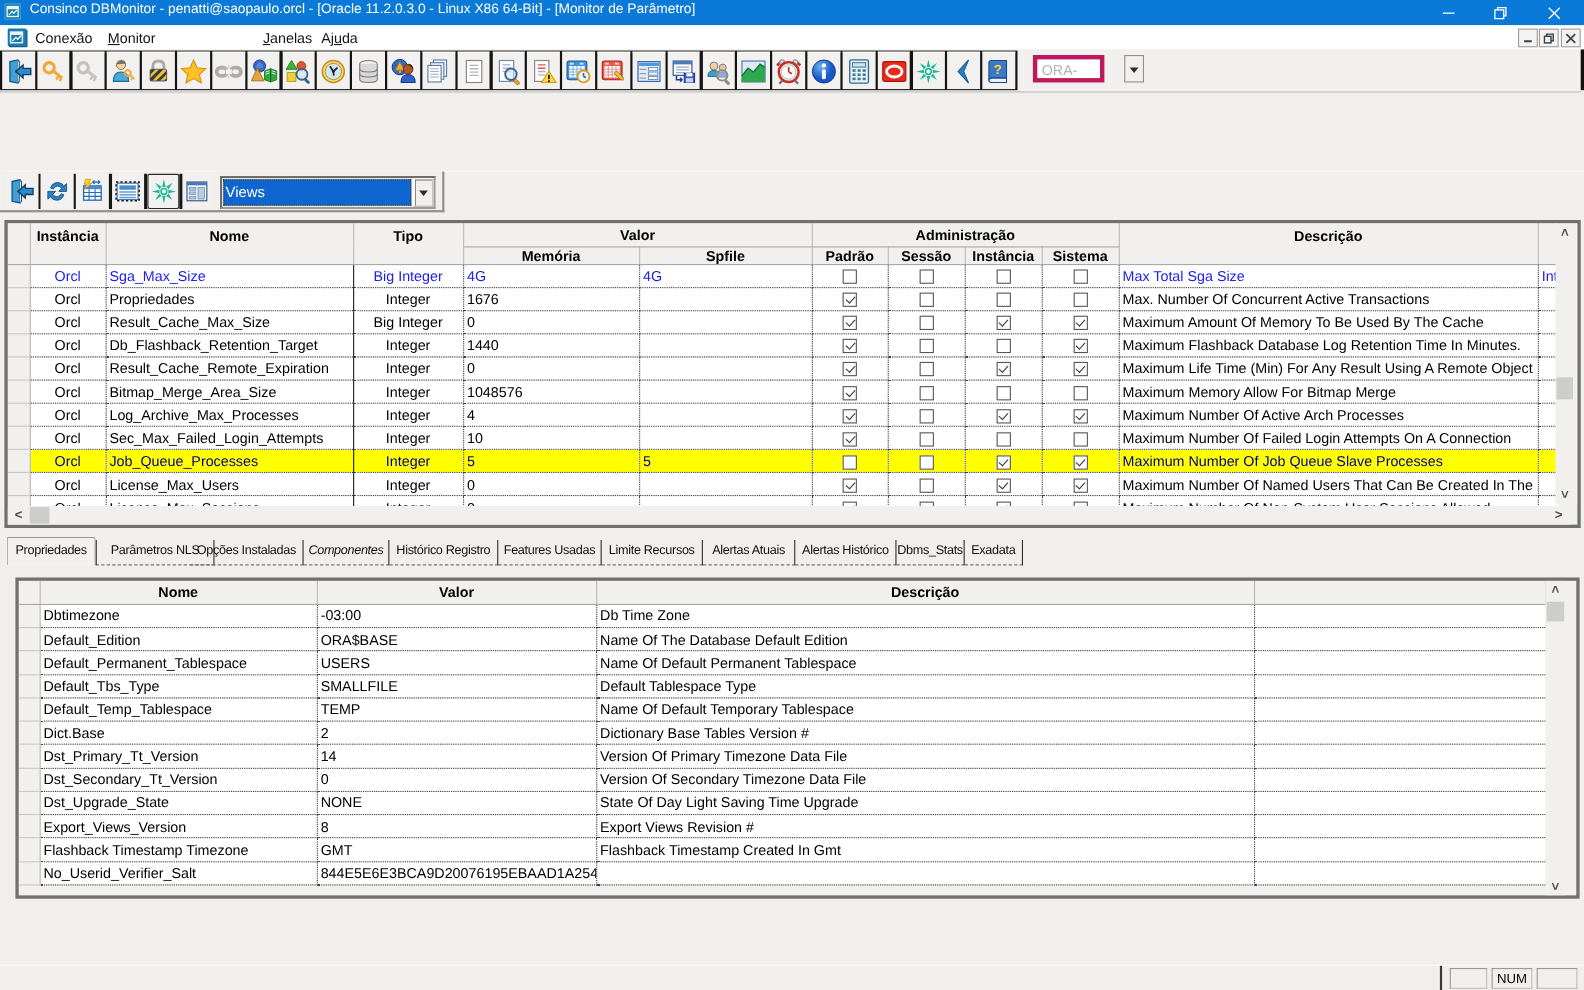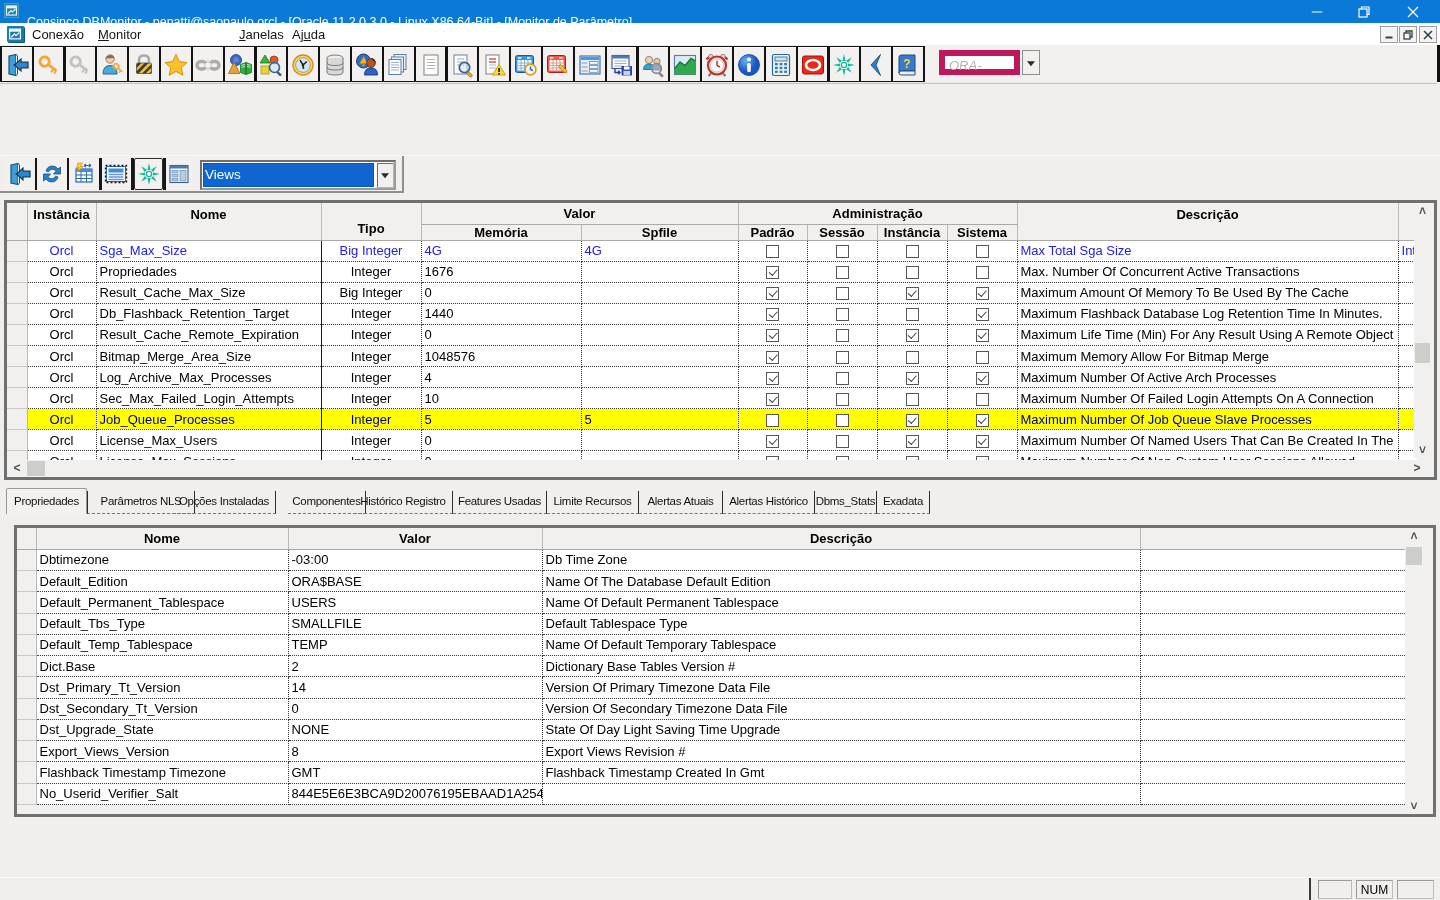--- a/index.html
+++ b/index.html
@@ -2,21 +2,21 @@
 <html><head>
 <meta charset="utf-8">
 <style>
 * { margin:0; padding:0; box-sizing:border-box; }
 html,body { width:1440px; height:900px; overflow:hidden; }
 body { font-family:"Liberation Sans", sans-serif; background:#f0efed; position:relative; }
 .abs { position:absolute; }
 
 
 #titlebar { left:0; top:0; width:1440px; height:23px; background:#0b79d7; color:#fff; }
-#titletext { left:27px; top:15px; font-size:12.5px; color:#fff; white-space:nowrap; }
+#titletext { left:27px; top:1px; font-size:12.5px; color:#fff; white-space:nowrap; }
 #appicon { left:4px; top:3px; width:15px; height:15px; background:#2080ad; border:1px solid #3b9ec7; }
 .capbtn { top:0; width:46px; height:23px; }
 .capbtn svg { position:absolute; left:50%; top:50%; transform:translate(-50%,-50%); }
 
 
 #menubar { left:0; top:23px; width:1440px; height:22px; background:#ffffff; font-size:13px; color:#141414; }
 #menubar .mi { position:absolute; top:4px; white-space:nowrap; }
 #mdiicon { left:7px; top:26px; width:17px; height:16px; background:#1a7aad; border-radius:1px; box-shadow:1px 1px 0 #0f5a84; }
 .mdibtn { top:26px; width:18px; height:17px; background:#f4f3f1; border:1px solid #9d9d9d; }
 .mdibtn svg { position:absolute; left:50%; top:50%; transform:translate(-50%,-50%); }
@@ -422,21 +422,21 @@
         </svg>
       </div>
       <div class="abs tbtn" style="left: 893.24px;">
         <svg width="26" height="26" viewBox="0 0 26 26">
           <path d="M4 5 Q4 3 6.5 3 L20 3 L20 19 L6.5 19 Q4 19 4 21 Z" fill="#3a7ac8" stroke="#1a4a88" stroke-width="1"></path>
           <path d="M4 21 Q4 19 6.5 19 L20 19 L20 23 L6.5 23 Q4 23 4 21 Z" fill="#eef2f8" stroke="#1a4a88" stroke-width="1"></path>
           <text x="12" y="15.5" font-family="Liberation Sans" font-size="12" font-weight="bold" fill="#ffd83c" text-anchor="middle">?</text>
         </svg>
       </div>
     </div>
-  <div class="abs" style="left:939px; top:5px; width:81px; height:25px; background:#fff; border:6px solid #be185d;font-style:italic;">
+  <div class="abs" style="left:939px; top:5px; width:65px; height:25px; background:#fff; border:4px solid #be185d;">
     <span style="position:absolute; left:4px; top:2px; color:#b2b1af; font-size:13px;">ORA-</span>
   </div>
   <div class="abs" style="left:1022px; top:5px; width:18px; height:25px; background:#f1f0ee; border:1px solid #8f8f8f;">
       <span class="darr"></span>
     </div>
 </div>
 
 <div class="abs" id="mdiclient">
     <div class="abs" id="t2topline"></div>
   </div>
@@ -529,21 +529,21 @@
         <col style="width:70px">
         <col style="width:70px">
         <col style="width:381px">
         <col style="width:19px">
       </colgroup>
 <tbody>
         <tr class="h1">
   <td class="hd" rowspan="2" style="border-right-color:#b9b8b6;"></td>
   <td class="hd" rowspan="2" style="vertical-align:top; padding-top:2px;">Instância</td>
   <td class="hd" rowspan="2" style="vertical-align:top; padding-top:2px;">Nome</td>
-  <td class="hd" rowspan="2" style="vertical-align:top; padding-top:16px;">Tipo</td>
+  <td class="hd" rowspan="2" style="vertical-align:top; padding-top:2px;">Tipo</td>
   <td class="hd" colspan="2">Valor</td>
   <td class="hd" colspan="4">Administração</td>
   <td class="hd" rowspan="2" style="vertical-align:top; padding-top:2px;">Descrição</td>
   <td class="hd" rowspan="2"></td>
 </tr>
 <tr class="h2">
   <td class="hd">Memória</td>
           <td class="hd">Spfile</td>
   <td class="hd">Padrão</td>
           <td class="hd">Sessão</td>
@@ -717,21 +717,21 @@
   <div class="arr" style="left:2px; top:1px; width:16px;">&lt;</div>
   <div class="sbthumb" style="left:20px; top:1px; width:18px; height:15px;"></div>
   <div class="arr" style="right:2px; top:1px; width:16px;">&gt;</div>
 </div>
 </div>
 
 <div class="abs" id="tabs">
   <span class="tab selected" style="left:6px; width:81px;">Propriedades</span>
   <span class="tab" style="left:87px; width:108px; border-left:1.4px solid #2c2c2c;">Parâmetros NLS</span>
   <span class="tab" style="left:173px; width:103px;">Opções Instaladas</span>
-  <span class="tab" style="left:288px; width:78px;">Componentes</span>
+  <span class="tab" style="left:276px; width:78px;font-style:italic;">Componentes</span>
   <span class="tab" style="left:354px; width:99px;">Histórico Registro</span>
   <span class="tab" style="left:453px; width:94px;">Features Usadas</span>
   <span class="tab" style="left:547px; width:92px;">Limite Recursos</span>
   <span class="tab" style="left:639px; width:84px;">Alertas Atuais</span>
   <span class="tab" style="left:723px; width:92px;">Alertas Histórico</span>
   <span class="tab" style="left:815px; width:62px;">Dbms_Stats</span>
   <span class="tab" style="left:877px; width:53px;">Exadata</span>
 </div>
 
 <div class="abs" id="grid2">

